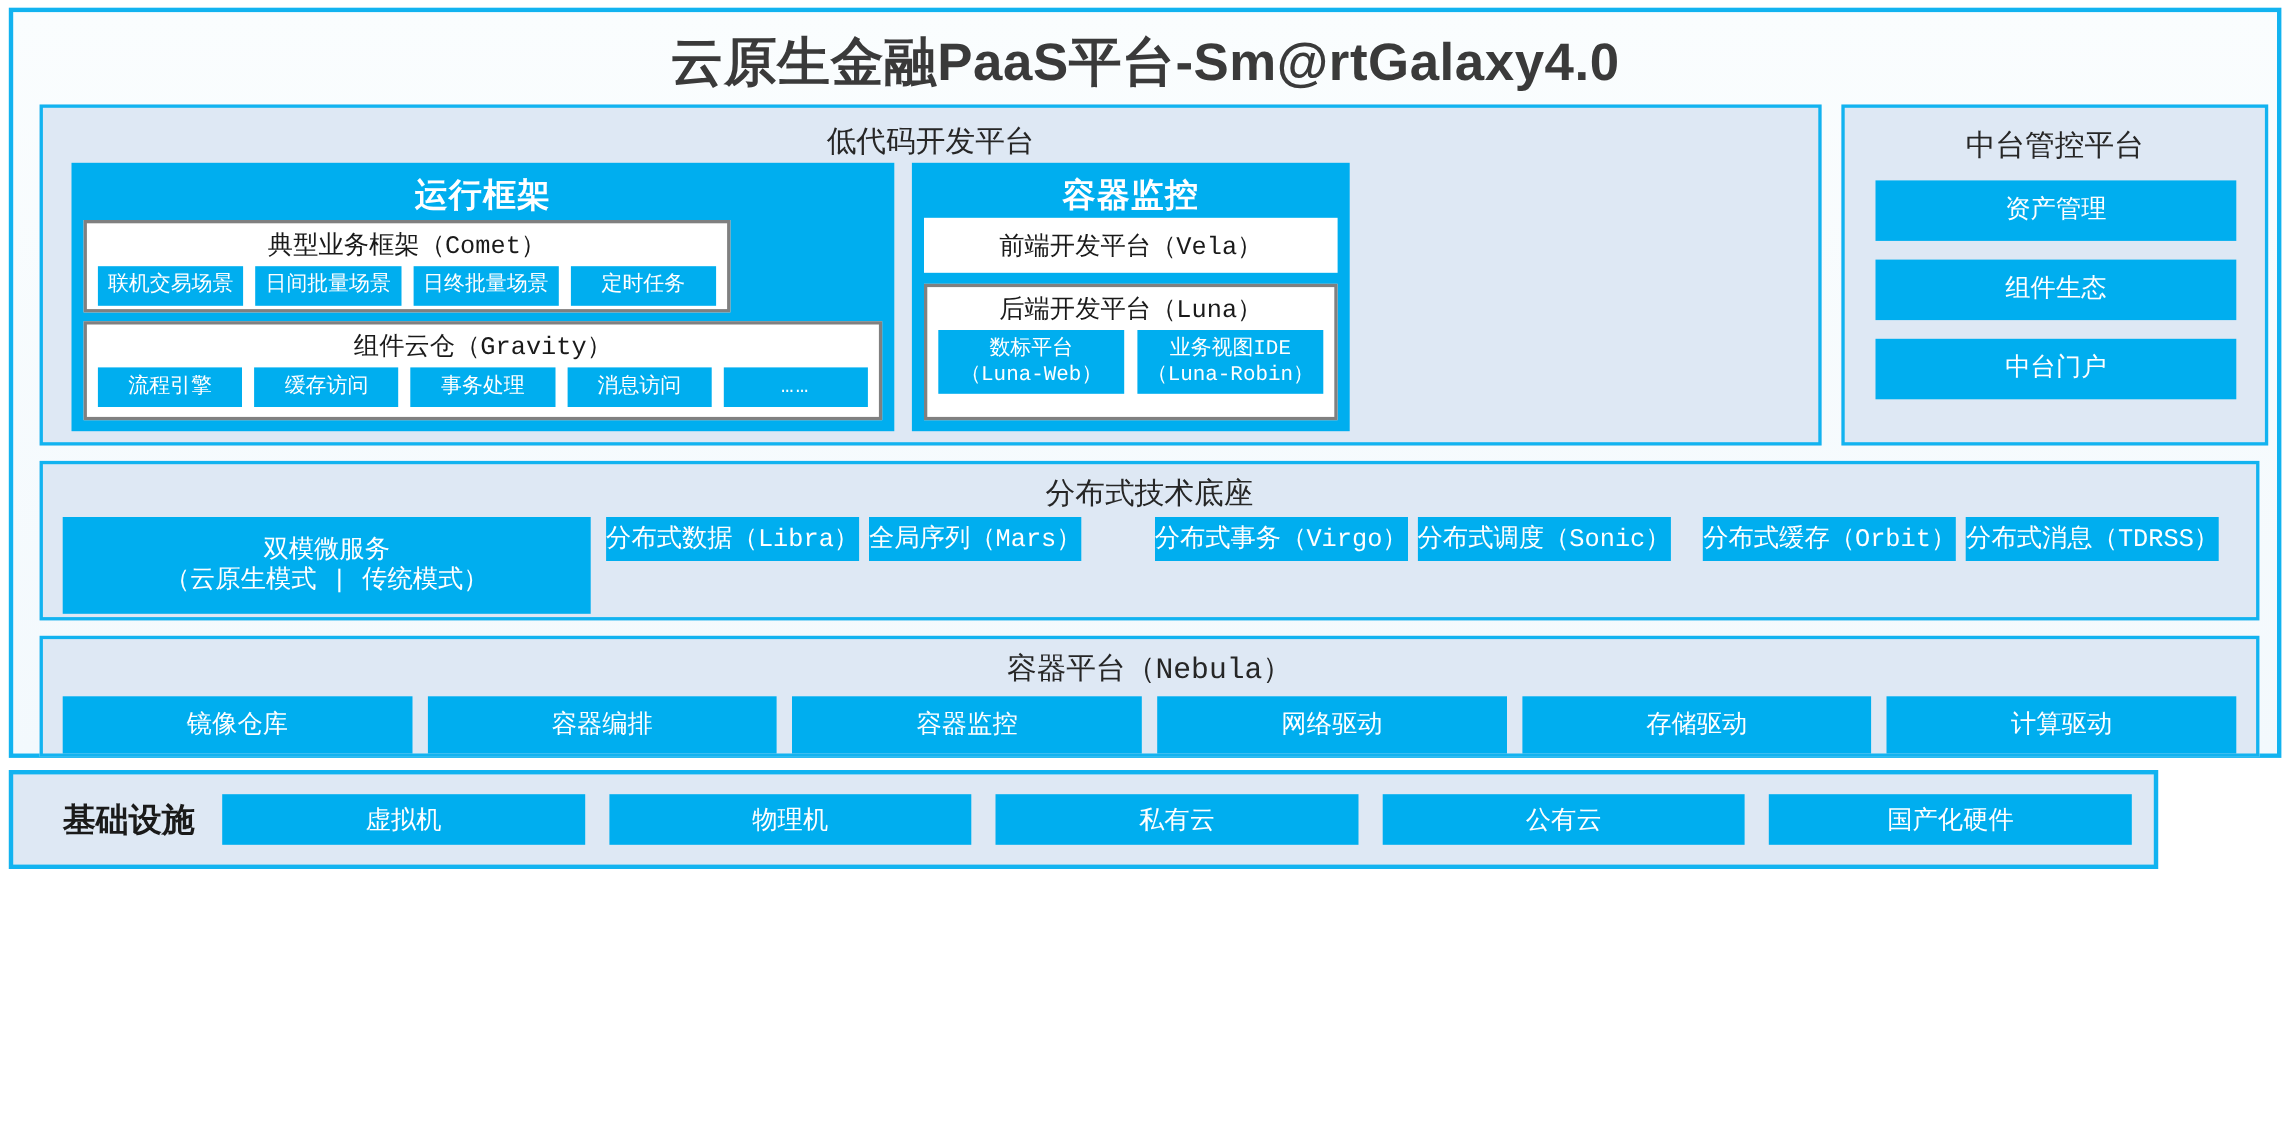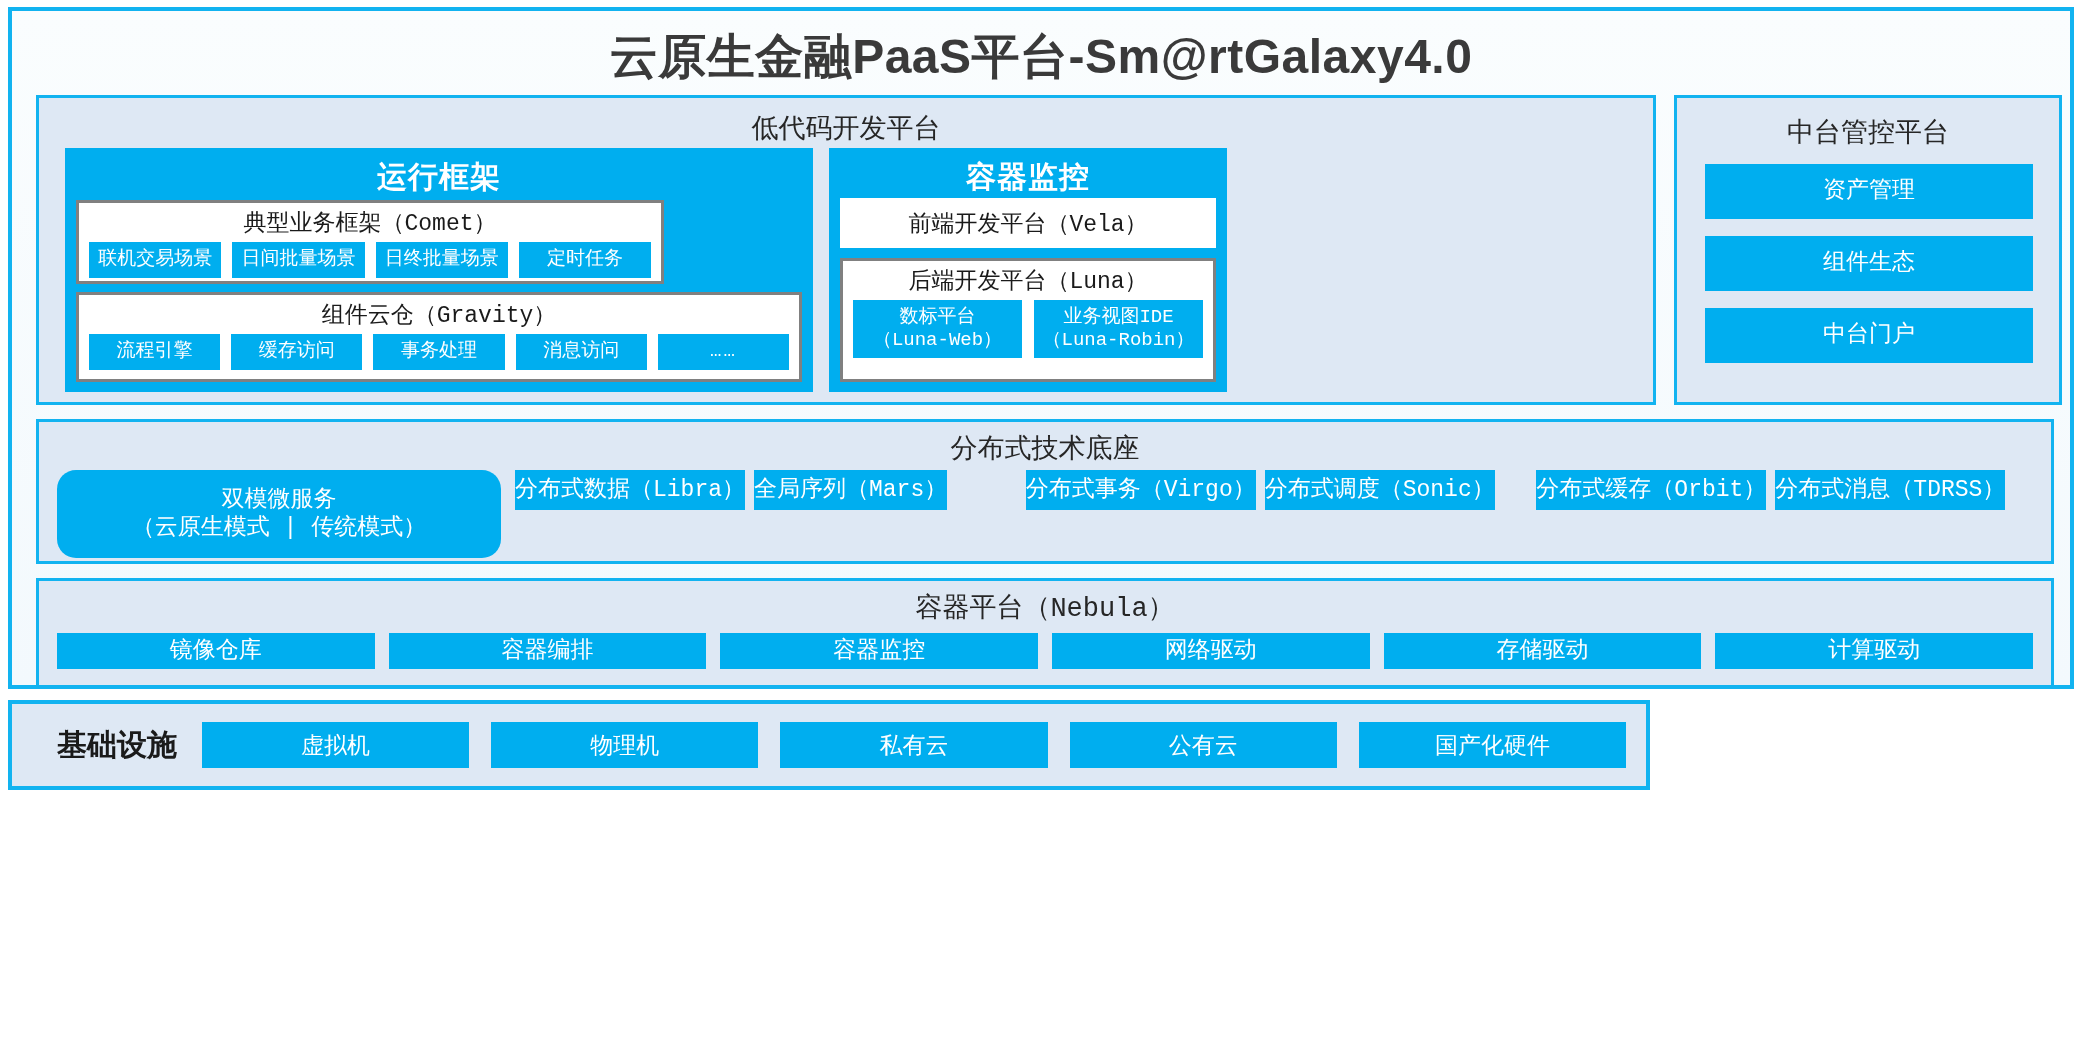--- a/index.html
+++ b/index.html
@@ -166,51 +166,50 @@
   }
   #dist-title { margin-top: 8px; }
   #dist-body {
     position: absolute;
     left: 18px; top: 48px;
     right: 18px;
     display: flex;
     gap: 14px;
   }
   #dual-mode {
-    width: 444px; height: 88px;
+    width: 480px; height: 88px;
     font-size: 23px;
     flex-direction: column;
-    border-radius: 19px;
   }
   .dist-col {
     flex: 1;
     display: flex; flex-direction: row; gap: 9px;
   }
   .dist-chip { height: 40px; font-size: 23px; }
 
   
   #container-panel {
     position: absolute;
     left: 24px; top: 567px;
     width: 2018px; height: 110px;
   }
   #container-title { margin-top: 8px; }
   #container-chips {
     position: absolute;
     left: 18px; top: 52px;
     right: 18px;
     display: flex; gap: 14px;
   }
-  .container-chip { flex: 1; height: 36px; font-size: 23px; }
+  .container-chip { flex: 1; height: 52px; font-size: 23px; }
 
   
   #infra-panel {
     position: absolute;
     left: 8px; top: 700px;
-    width: 1642px; height: 90px;
+    width: 1954px; height: 90px;
     border: 4px solid #12B3F0;
     background: #DEE8F4;
     display: flex; align-items: center;
     padding: 0 20px;
   }
   #infra-label {
     width: 170px;
     text-align: center;
     font-size: 30px;
     font-weight: 700;

